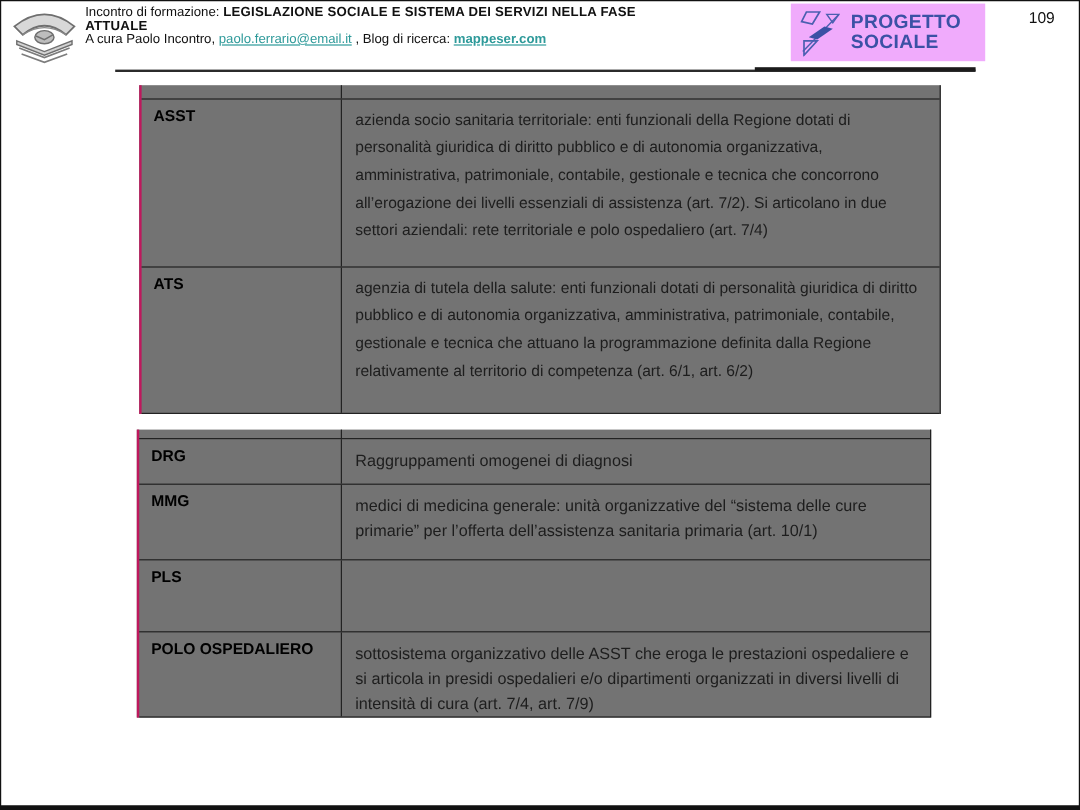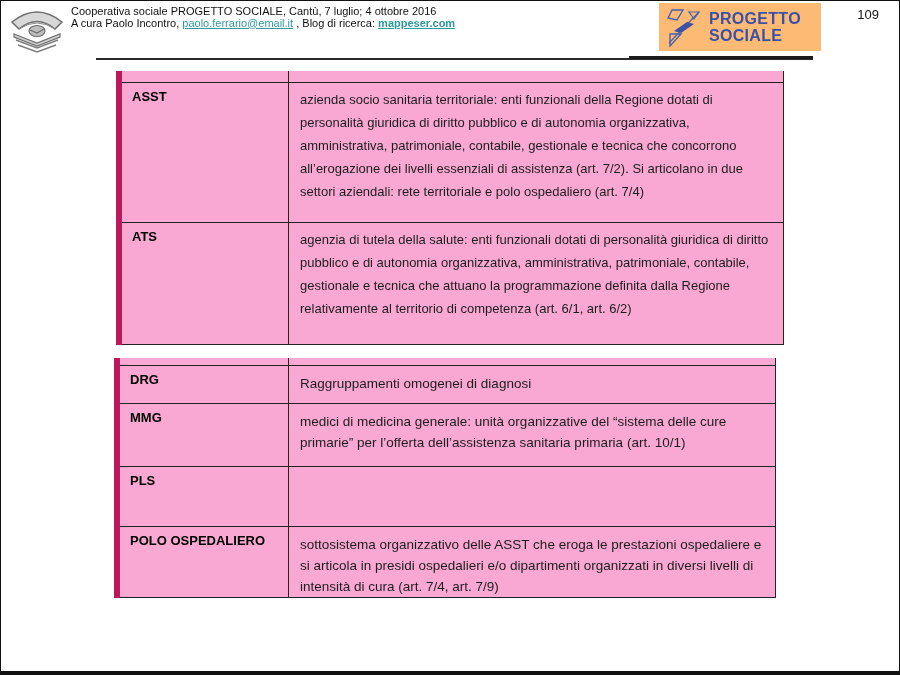--- a/index.html
+++ b/index.html
@@ -17,32 +17,32 @@
   .hdr-logo { position:absolute; left:8px; top:3px; width:56px; height:50px; }
   .hdr-text { position:absolute; left:70px; top:4px; width:575px; font-size:11px; line-height:11.5px; color:#111; }
   .hdr-title b { font-weight:bold; letter-spacing:.2px; }
   .hdr-sub { margin-top:1px; }
   .hdr-by  { margin-top:0; }
   a.tlink { color:#2e9a9a; text-decoration:underline; cursor:pointer; }
   a.tlink.bold { font-weight:bold; }
 
   .ps-logo {
     position:absolute; left:658px; top:2px; width:162px; height:48px;
-    background:#fdba74; display:flex; align-items:center; gap:6px; padding:4px 6px;
+    background:#f0abfc; display:flex; align-items:center; gap:6px; padding:4px 6px;
   }
   .ps-mark { width:38px; height:40px; flex:0 0 auto; }
   .ps-words { font-weight:bold; font-size:16px; line-height:17px; color:#3b51a5; letter-spacing:.3px; }
 
   .page-num { position:absolute; right:20px; top:6px; font-size:13px; color:#111; }
 
   .rule-thin  { position:absolute; left:95px; top:57px; width:717px; height:2px; background:#2b2b2b; }
   .rule-thick { position:absolute; left:628px; top:55px; width:184px; height:3px; background:#1b1b1b; }
 
   
-  .tbl { position:absolute; border-left:6px solid #be185d; border-right:1px solid #222; background:#f9a8d4; }
+  .tbl { position:absolute; border-left:2px solid #be185d; border-right:1px solid #222; background:#737373; }
   .trow { display:flex; border-bottom:1px solid #222; }
   .trow .c1 { border-right:1px solid #222; padding:6px 8px 0 10px; font-weight:bold; font-size:13px; color:#000; }
   .trow .c2 { flex:1; padding:5px 10px 0 11px; color:#1d1d1d; }
   .sliver { border-bottom:1px solid #222; display:flex; }
   .sliver .s1 { border-right:1px solid #222; }
 
   #tbl1 { left:115px; top:70px; width:668px; }
   #tbl1 .c1 { width:167px; }
   #tbl1 .c2 { font-size:13px; line-height:23px; }
   #tbl1 .sliver { height:12px; }
@@ -69,21 +69,21 @@
     <path d="M3 18 Q28 -2 53 18 L46 25 Q28 10 10 25 Z" fill="#d8d8d8" stroke="#6f6f6f" stroke-width="1.5"></path>
     <path d="M10 25 Q28 13 46 25" fill="none" stroke="#8a8a8a" stroke-width="1"></path>
     <ellipse cx="28" cy="27" rx="8" ry="5.5" fill="#bdbdbd" stroke="#6f6f6f" stroke-width="1.2"></ellipse>
     <path d="M21 26 L28 29 L35 25" fill="none" stroke="#6f6f6f" stroke-width="1.2"></path>
     <path d="M5 30 L28 39 L51 30 L51 33 L28 42 L5 33 Z" fill="#d2d2d2" stroke="#6f6f6f" stroke-width="1.2"></path>
     <path d="M7 36 L28 44 L49 36" fill="none" stroke="#7d7d7d" stroke-width="1.4"></path>
     <path d="M9 41 L28 48 L47 41" fill="none" stroke="#7d7d7d" stroke-width="1.4"></path>
   </svg>
 
   <div class="hdr-text">
-    <div class="hdr-sub">Cooperativa sociale PROGETTO SOCIALE, Cantù, 7 luglio; 4 ottobre 2016</div>
+    <div class="hdr-title"><span>Incontro di formazione: </span><b>LEGISLAZIONE SOCIALE E SISTEMA DEI SERVIZI NELLA FASE</b><br><b>ATTUALE</b></div>
     <div class="hdr-by"><span>A cura Paolo Incontro, </span><a class="tlink">paolo.ferrario@email.it</a><span> , Blog di ricerca: </span><a class="tlink bold">mappeser.com</a></div>
   </div>
 
   <div class="ps-logo">
     <svg class="ps-mark" viewBox="0 0 38 40">
       <line x1="4" y1="36" x2="34" y2="5" stroke="#4a5fb0" stroke-width="1.2"></line>
       <polygon points="7,3 18,3 12,13 3,11" fill="none" stroke="#4a5fb0" stroke-width="1.4"></polygon>
       <polygon points="24,5 34,5 29,12" fill="none" stroke="#4a5fb0" stroke-width="1.2"></polygon>
       <polygon points="9,24 22,15 29,17 16,26" fill="#3b51a5"></polygon>
       <polygon points="5,27 16,27 5,39" fill="none" stroke="#4a5fb0" stroke-width="1.4"></polygon>

